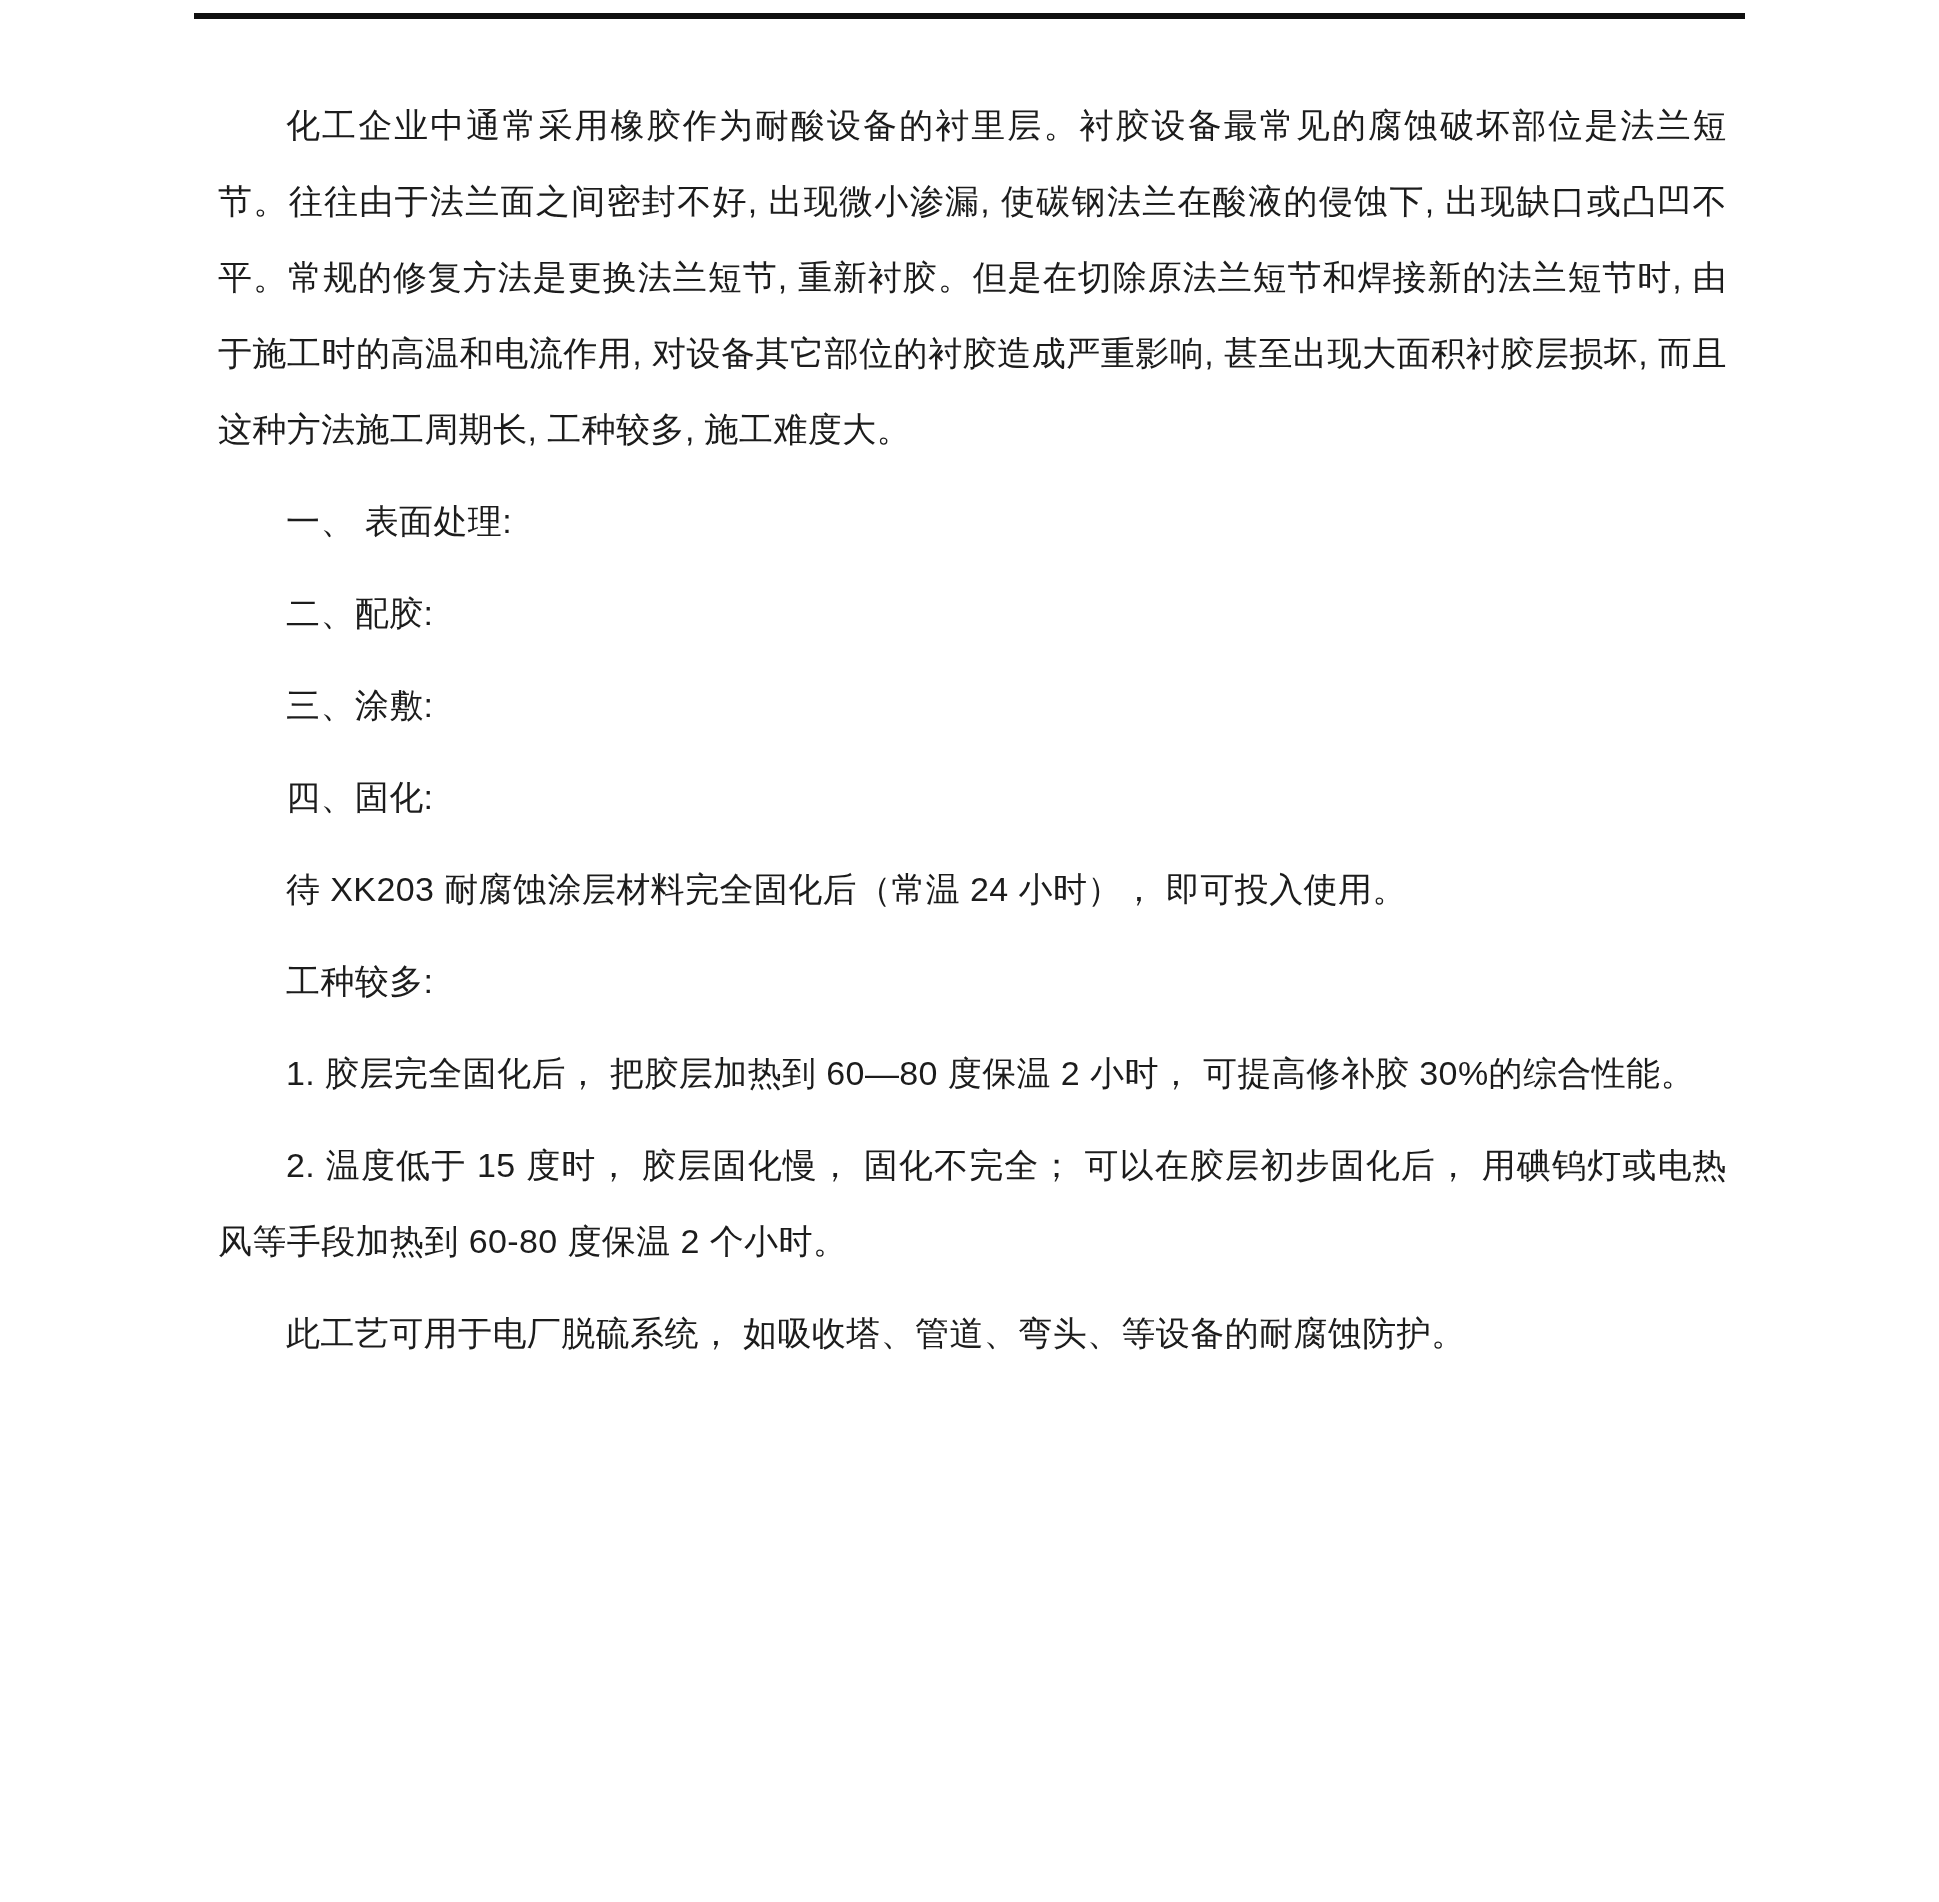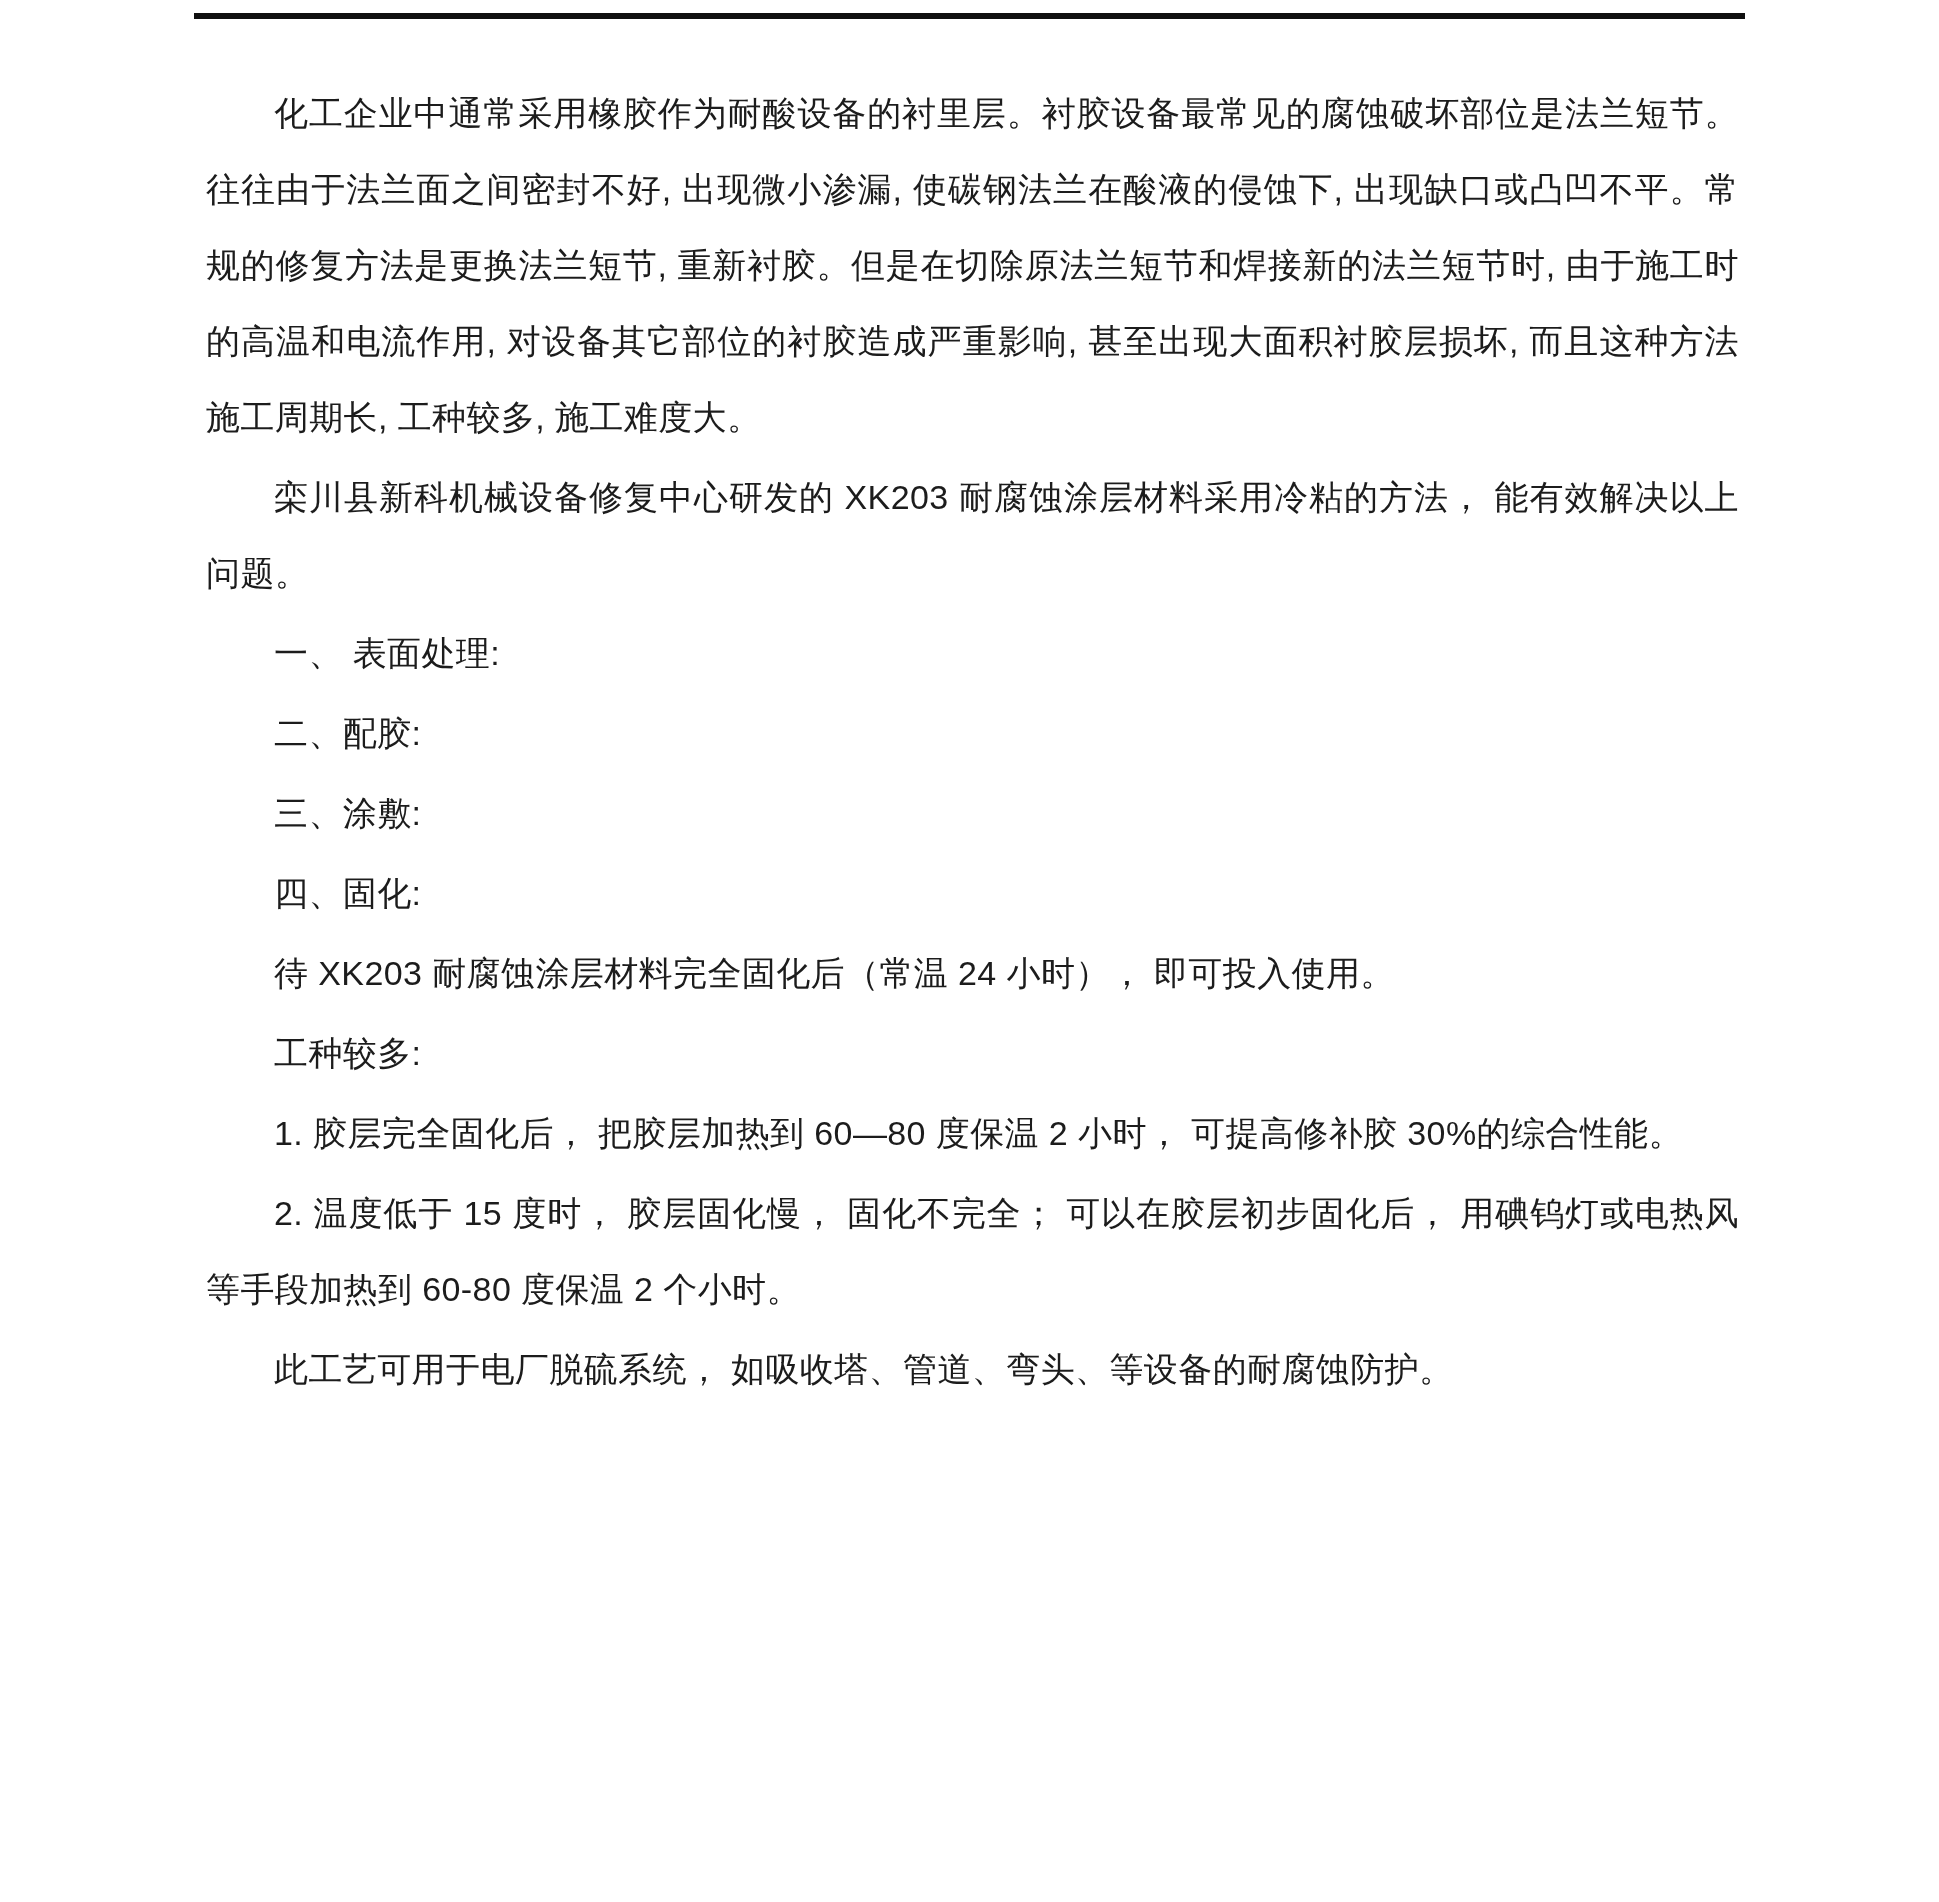--- a/index.html
+++ b/index.html
@@ -28,34 +28,33 @@
     top: 71px;
     width: 1541px;
     color: #1c1c1c;
     font-size: 34px;
     line-height: 76px;
     text-align: justify;
     text-justify: inter-ideograph;
     letter-spacing: 0.4px;
   }
   .content p {
-    margin: 4px;
+    margin: 16px;
     padding: 0;
     text-indent: 2em;
     text-align-last: left;
   }
 </style>
 </head>
 <body>
 
 <div class="top-rule"></div>
 
 <div class="content">
   <p>化工企业中通常采用橡胶作为耐酸设备的衬里层。衬胶设备最常见的腐蚀破坏部位是法兰短节。往往由于法兰面之间密封不好, 出现微小渗漏, 使碳钢法兰在酸液的侵蚀下, 出现缺口或凸凹不平。常规的修复方法是更换法兰短节, 重新衬胶。但是在切除原法兰短节和焊接新的法兰短节时, 由于施工时的高温和电流作用, 对设备其它部位的衬胶造成严重影响, 甚至出现大面积衬胶层损坏, 而且这种方法施工周期长, 工种较多, 施工难度大。</p>
-  <p>栾川县新科机械设备修复中心研发的 XK203 耐腐蚀涂层材料采用冷粘的方法， 能有效解决以上问题。</p>
   <p>一、 表面处理:</p>
   <p>二、配胶:</p>
   <p>三、涂敷:</p>
   <p>四、固化:</p>
   <p>待 XK203 耐腐蚀涂层材料完全固化后（常温 24 小时）， 即可投入使用。</p>
   <p>工种较多:</p>
   <p>1. 胶层完全固化后， 把胶层加热到 60—80 度保温 2 小时， 可提高修补胶 30%的综合性能。</p>
   <p>2. 温度低于 15 度时， 胶层固化慢， 固化不完全； 可以在胶层初步固化后， 用碘钨灯或电热风等手段加热到 60-80 度保温 2 个小时。</p>
   <p>此工艺可用于电厂脱硫系统， 如吸收塔、管道、弯头、等设备的耐腐蚀防护。</p>
 </div>

